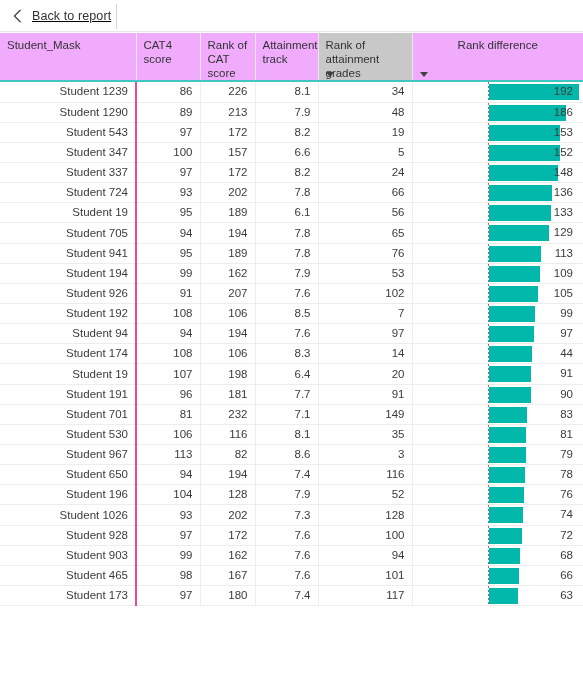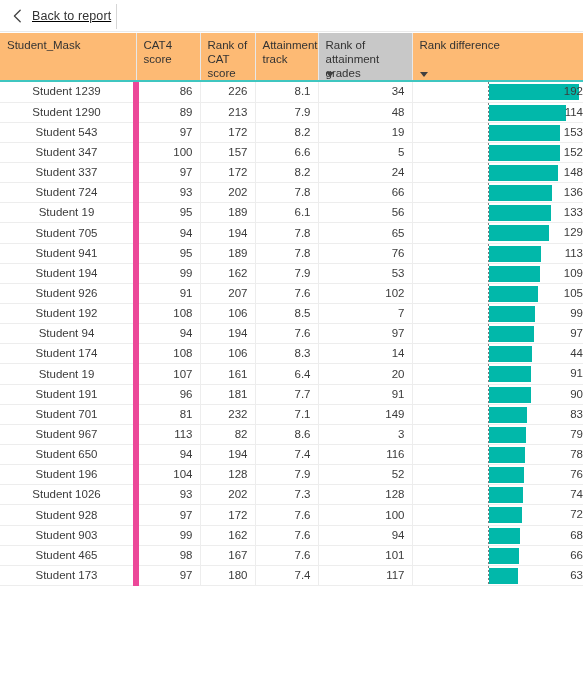--- a/index.html
+++ b/index.html
@@ -94,26 +94,26 @@
   col.c5 { width: 171px; }
 
   thead th {
     height: 42px;
     vertical-align: top;
     padding: 5px 7px 0 7px;
     font-weight: normal;
     font-size: 11.5px;
     color: #333333;
     text-align: left;
-    background: #fdba74;
+    background: #f0abfc;
     border-right: 1px solid #e8e8e8;
     position: relative;
     line-height: 14px;
   }
-  thead th.last { border-right: none; }
+  thead th.last { border-right: none; text-align: center; }
   thead th.sorted { background: #c8c8c8; }
   thead th .hdr-text { display: block; }
 
   .sort-caret {
     position: absolute;
     left: 7px;
     bottom: 3px;
     width: 0; height: 0;
     border-left: 4.5px solid transparent;
     border-right: 4.5px solid transparent;
@@ -134,21 +134,21 @@
     height: 20.15px;
     padding: 0 7px;
     border-bottom: 1px solid #ededed;
     border-right: 1px solid #ededed;
     white-space: nowrap;
     overflow: hidden;
     font-size: 11.5px;
     color: #3b3b3b;
     line-height: 19px;
   }
-  tbody td.name   { text-align: center;  border-right: 6px solid #ec4899; }
+  tbody td.name   { text-align: right;  border-right: 2px solid #ec4899; }
   tbody td.num    { text-align: right; }
   tbody td.barcell{
     padding: 0;
     border-right: none;
     position: relative;
   }
 
   
   .bar-axis {
     position: absolute;
@@ -163,21 +163,21 @@
   }
   .bar-fill {
     position: absolute;
     left: 76px;
     top: 2px;
     height: 16px;
     background: #01b8aa;
   }
   .bar-value {
     position: absolute;
-    right: 0;
+    right: 10px;
     top: 0;
     line-height: 19px;
     font-size: 11.5px;
     color: #3b3b3b;
     z-index: 2;
   }
   .bar-value.inside { color: #3b3b3b; }
 </style>
 </head>
 <body>
@@ -252,21 +252,21 @@
           </tr>
           <tr class="datarow">
             <td class="name">Student 1290</td>
             <td class="num">89</td>
             <td class="num">213</td>
             <td class="num">7.9</td>
             <td class="num">48</td>
             <td class="barcell">
               <div class="bar-axis"></div>
               <div class="bar-fill" style="width: 77.3438px; background: rgb(1, 184, 170);"></div>
-              <span class="bar-value">114</span>
+              <span class="bar-value">186</span>
             </td>
           </tr>
           <tr class="datarow">
             <td class="name">Student 543</td>
             <td class="num">97</td>
             <td class="num">172</td>
             <td class="num">8.2</td>
             <td class="num">19</td>
             <td class="barcell">
               <div class="bar-axis"></div>
@@ -402,21 +402,21 @@
             <td class="num">14</td>
             <td class="barcell">
               <div class="bar-axis"></div>
               <div class="bar-fill" style="width: 43.125px; background: rgb(1, 184, 170);"></div>
               <span class="bar-value">44</span>
             </td>
           </tr>
           <tr class="datarow">
             <td class="name">Student 19</td>
             <td class="num">107</td>
-            <td class="num">161</td>
+            <td class="num">198</td>
             <td class="num">6.4</td>
             <td class="num">20</td>
             <td class="barcell">
               <div class="bar-axis"></div>
               <div class="bar-fill" style="width: 42.6562px; background: rgb(1, 184, 170);"></div>
               <span class="bar-value">91</span>
             </td>
           </tr>
           <tr class="datarow">
             <td class="name">Student 191</td>
@@ -436,20 +436,32 @@
             <td class="num">232</td>
             <td class="num">7.1</td>
             <td class="num">149</td>
             <td class="barcell">
               <div class="bar-axis"></div>
               <div class="bar-fill" style="width: 38.9062px; background: rgb(1, 184, 170);"></div>
               <span class="bar-value">83</span>
             </td>
           </tr>
           <tr class="datarow">
+            <td class="name">Student 530</td>
+            <td class="num">106</td>
+            <td class="num">116</td>
+            <td class="num">8.1</td>
+            <td class="num">35</td>
+            <td class="barcell">
+              <div class="bar-axis"></div>
+              <div class="bar-fill" style="width: 37.9688px; background: rgb(1, 184, 170);"></div>
+              <span class="bar-value">81</span>
+            </td>
+          </tr>
+          <tr class="datarow">
             <td class="name">Student 967</td>
             <td class="num">113</td>
             <td class="num">82</td>
             <td class="num">8.6</td>
             <td class="num">3</td>
             <td class="barcell">
               <div class="bar-axis"></div>
               <div class="bar-fill" style="width: 37.0312px; background: rgb(1, 184, 170);"></div>
               <span class="bar-value">79</span>
             </td>

